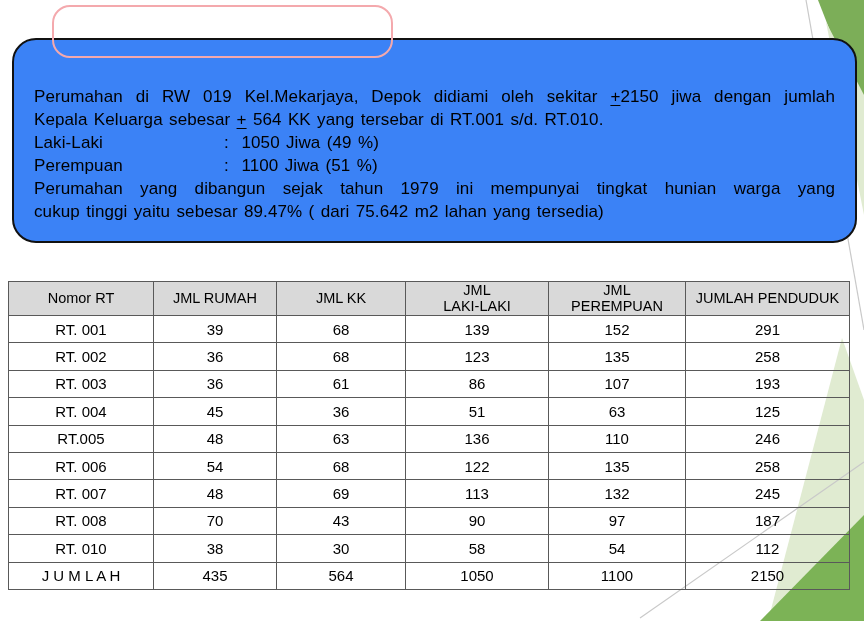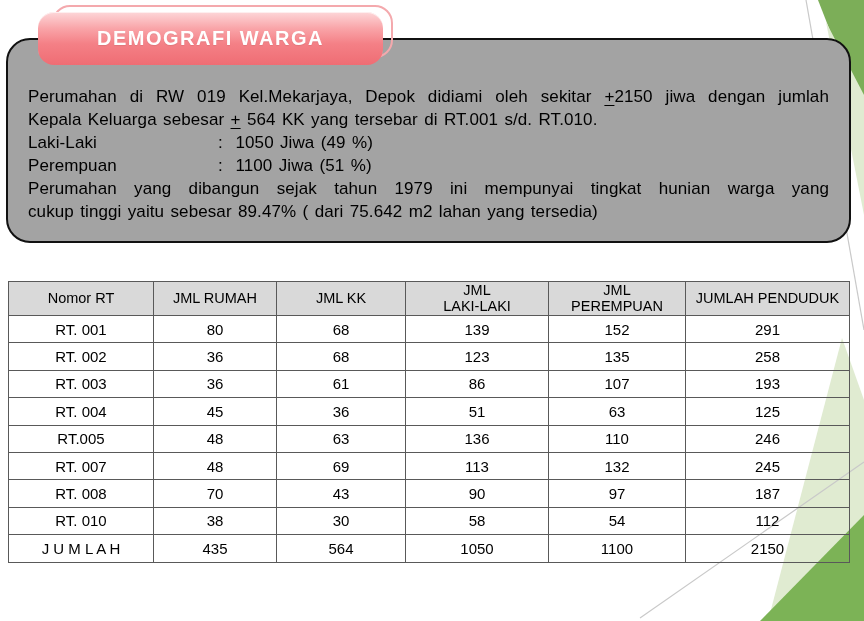--- a/index.html
+++ b/index.html
@@ -4,22 +4,22 @@
 <style>
   html,body{margin:0;padding:0;background:#ffffff;}
   .slide{
     position:relative;width:864px;height:621px;background:#ffffff;
     overflow:hidden;font-family:"Liberation Sans", sans-serif;
   }
   
   .decor{position:absolute;left:0;top:0;width:864px;height:621px;z-index:1;}
   
   .info-box{
-    position:absolute;left:6px;top:38px;width:845px;height:205px;
-    background:#a3a3a3;border:2.5px solid var(--box-border);border-radius:24px;
+    position:absolute;left:12px;top:38px;width:845px;height:205px;
+    background:#3b82f6;border:2.5px solid var(--box-border);border-radius:24px;
     box-sizing:border-box;z-index:3;
     padding:45px 20px 0 20px;
     font-size:17px;line-height:23px;color:#000;word-spacing:1.5px;letter-spacing:.1px;
   }
   .bline{white-space:normal;}
   .bline.j{text-align:justify;text-align-last:justify;}
   .u{text-decoration:underline;text-underline-offset:3px;}
   .stat-label{display:inline-block;width:190px;}
   .stat-value{white-space:pre;margin-top:28px;}
   
@@ -94,21 +94,21 @@
             <th>JML
 LAKI-LAKI</th>
             <th>JML
 PEREMPUAN</th>
             <th>JUMLAH PENDUDUK</th>
           </tr>
       </thead>
       <tbody>
           <tr>
             <td>RT. 001</td>
-            <td>80</td>
+            <td>39</td>
             <td>68</td>
             <td>139</td>
             <td>152</td>
             <td>291</td>
           </tr>
           <tr>
             <td>RT. 002</td>
             <td>36</td>
             <td>68</td>
             <td>123</td>
@@ -131,20 +131,28 @@
             <td>63</td>
             <td>125</td>
           </tr>
           <tr>
             <td>RT.005</td>
             <td>48</td>
             <td>63</td>
             <td>136</td>
             <td>110</td>
             <td>246</td>
+          </tr>
+          <tr>
+            <td>RT. 006</td>
+            <td>54</td>
+            <td>68</td>
+            <td>122</td>
+            <td>135</td>
+            <td>258</td>
           </tr>
           <tr>
             <td>RT. 007</td>
             <td>48</td>
             <td>69</td>
             <td>113</td>
             <td>132</td>
             <td>245</td>
           </tr>
           <tr>
@@ -179,17 +187,14 @@
     <div class="bline j"><span>Perumahan di RW 019 Kel.Mekarjaya, Depok didiami oleh sekitar </span><span class="u">+</span><span>2150 jiwa dengan jumlah</span></div>
     <div class="bline"><span>Kepala Keluarga sebesar </span><span class="u">+</span><span> 564 KK yang tersebar di RT.001 s/d. RT.010.</span></div>
     <div class="bline"><span class="stat-label">Laki-Laki</span><span class="stat-value">:  1050 Jiwa (49 %)</span></div>
     <div class="bline"><span class="stat-label">Perempuan</span><span class="stat-value">:  1100 Jiwa (51 %)</span></div>
     <div class="bline j">Perumahan yang dibangun sejak tahun 1979 ini mempunyai tingkat hunian warga yang</div>
     <div class="bline">cukup tinggi yaitu sebesar 89.47% ( dari 75.642 m2 lahan yang tersedia)</div>
   </div>
 
   <div class="ghost-outline"></div>
 
-  <div class="title-banner">
-    <span class="title-text">DEMOGRAFI WARGA</span>
-  </div>
 
 </div>
 
 </body></html>

